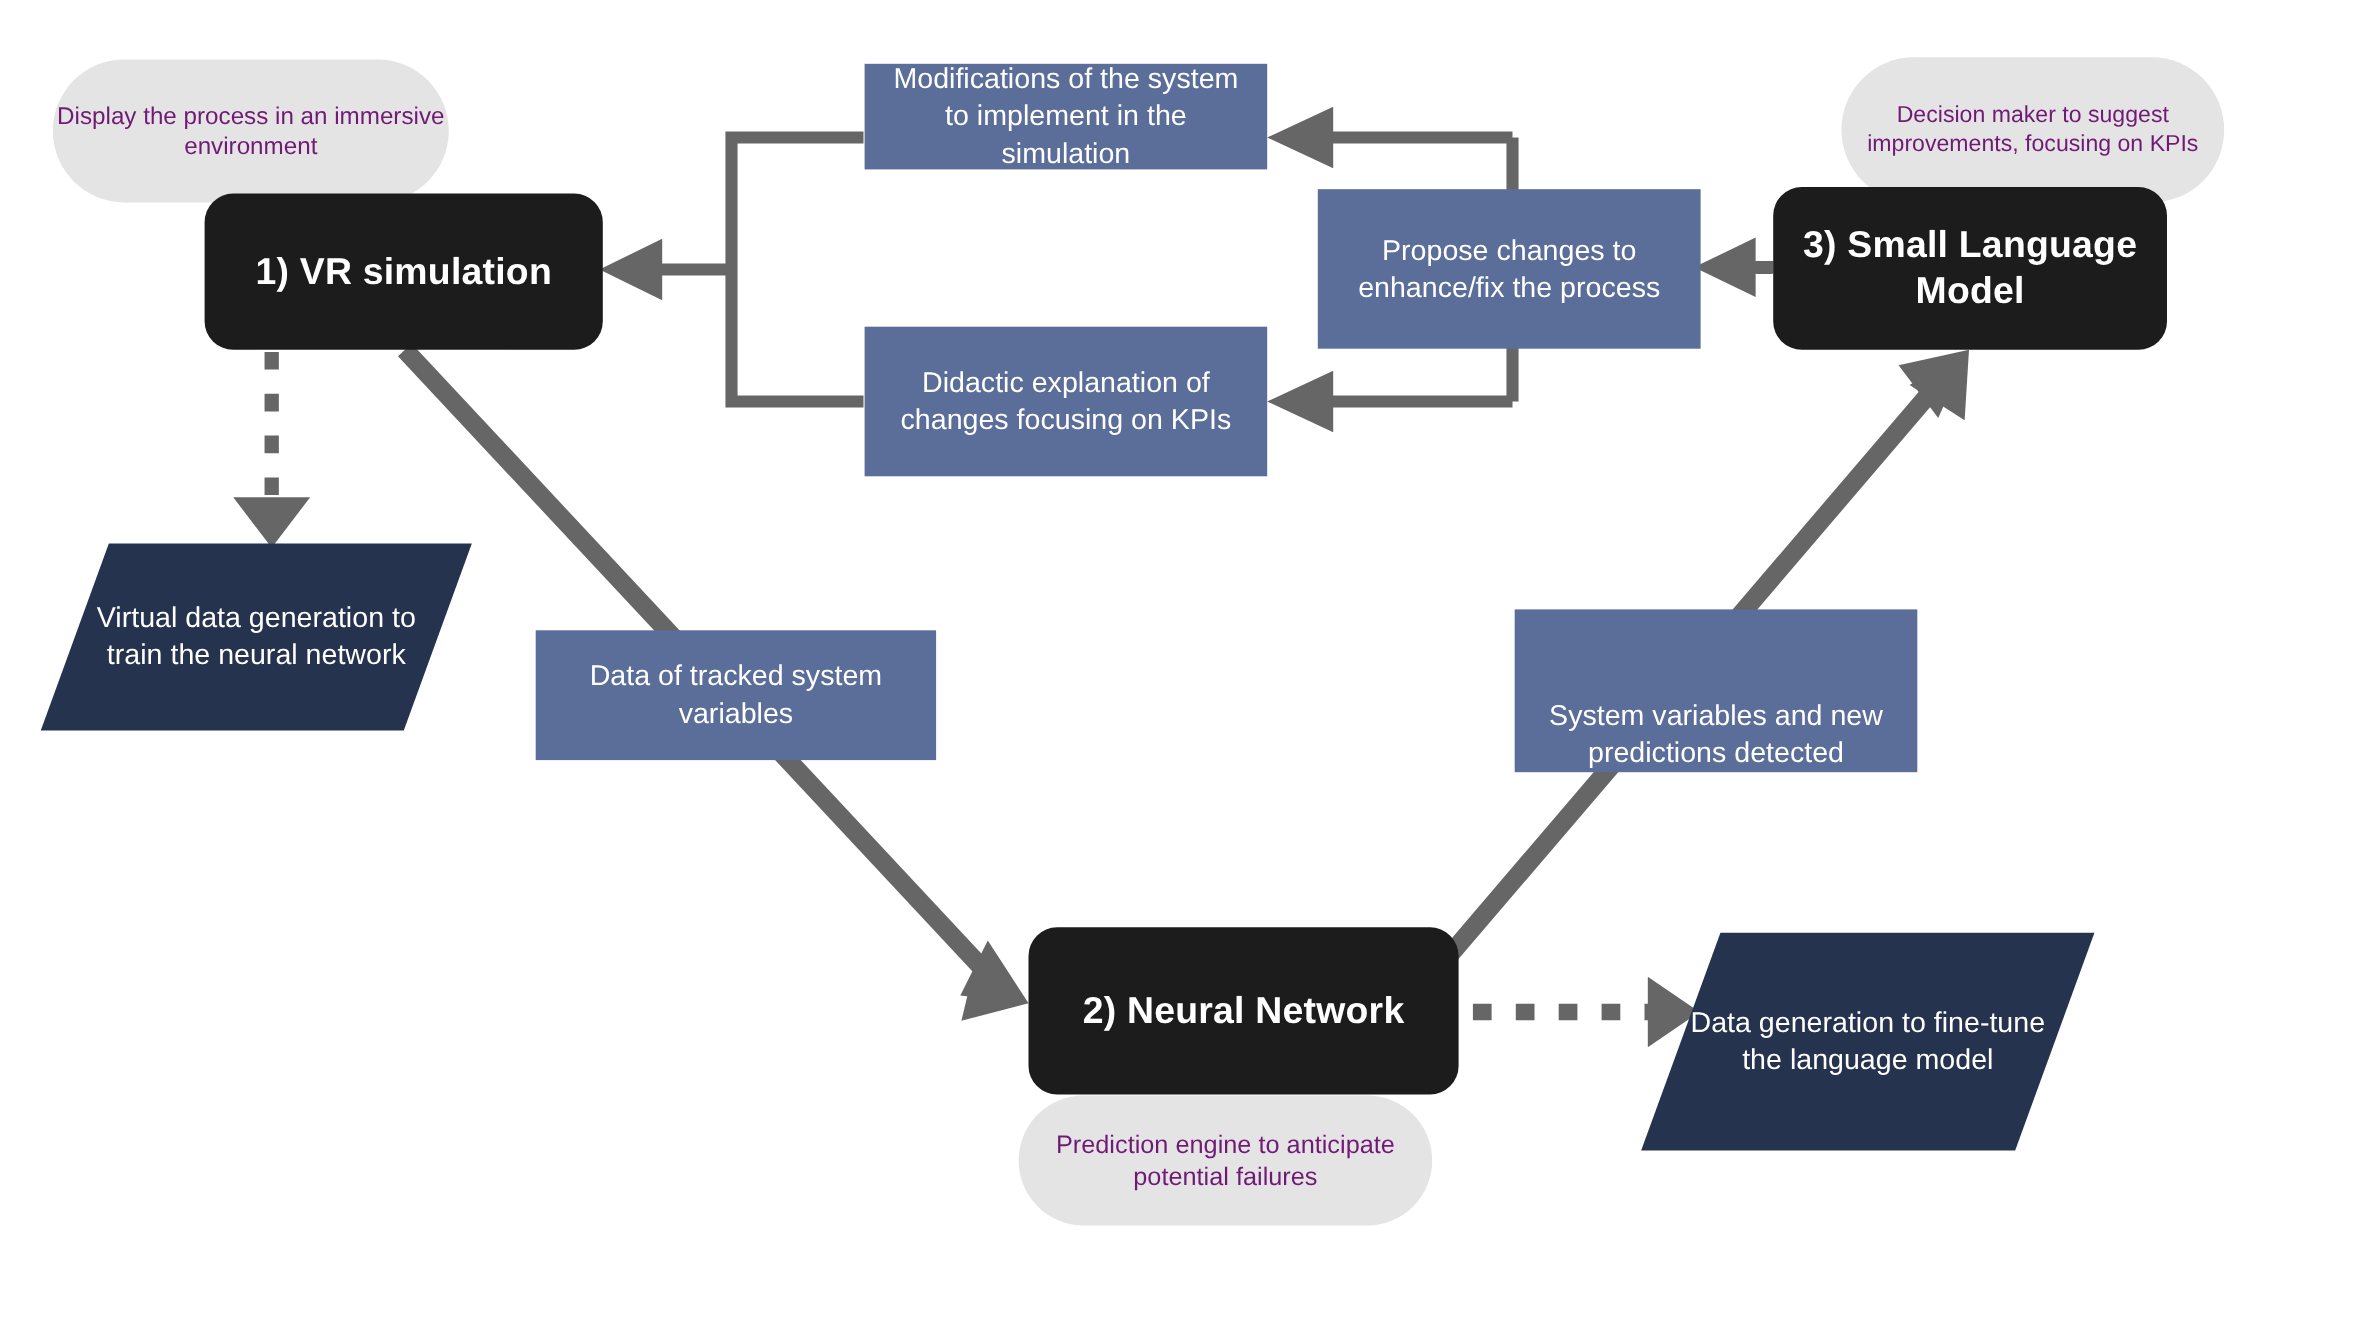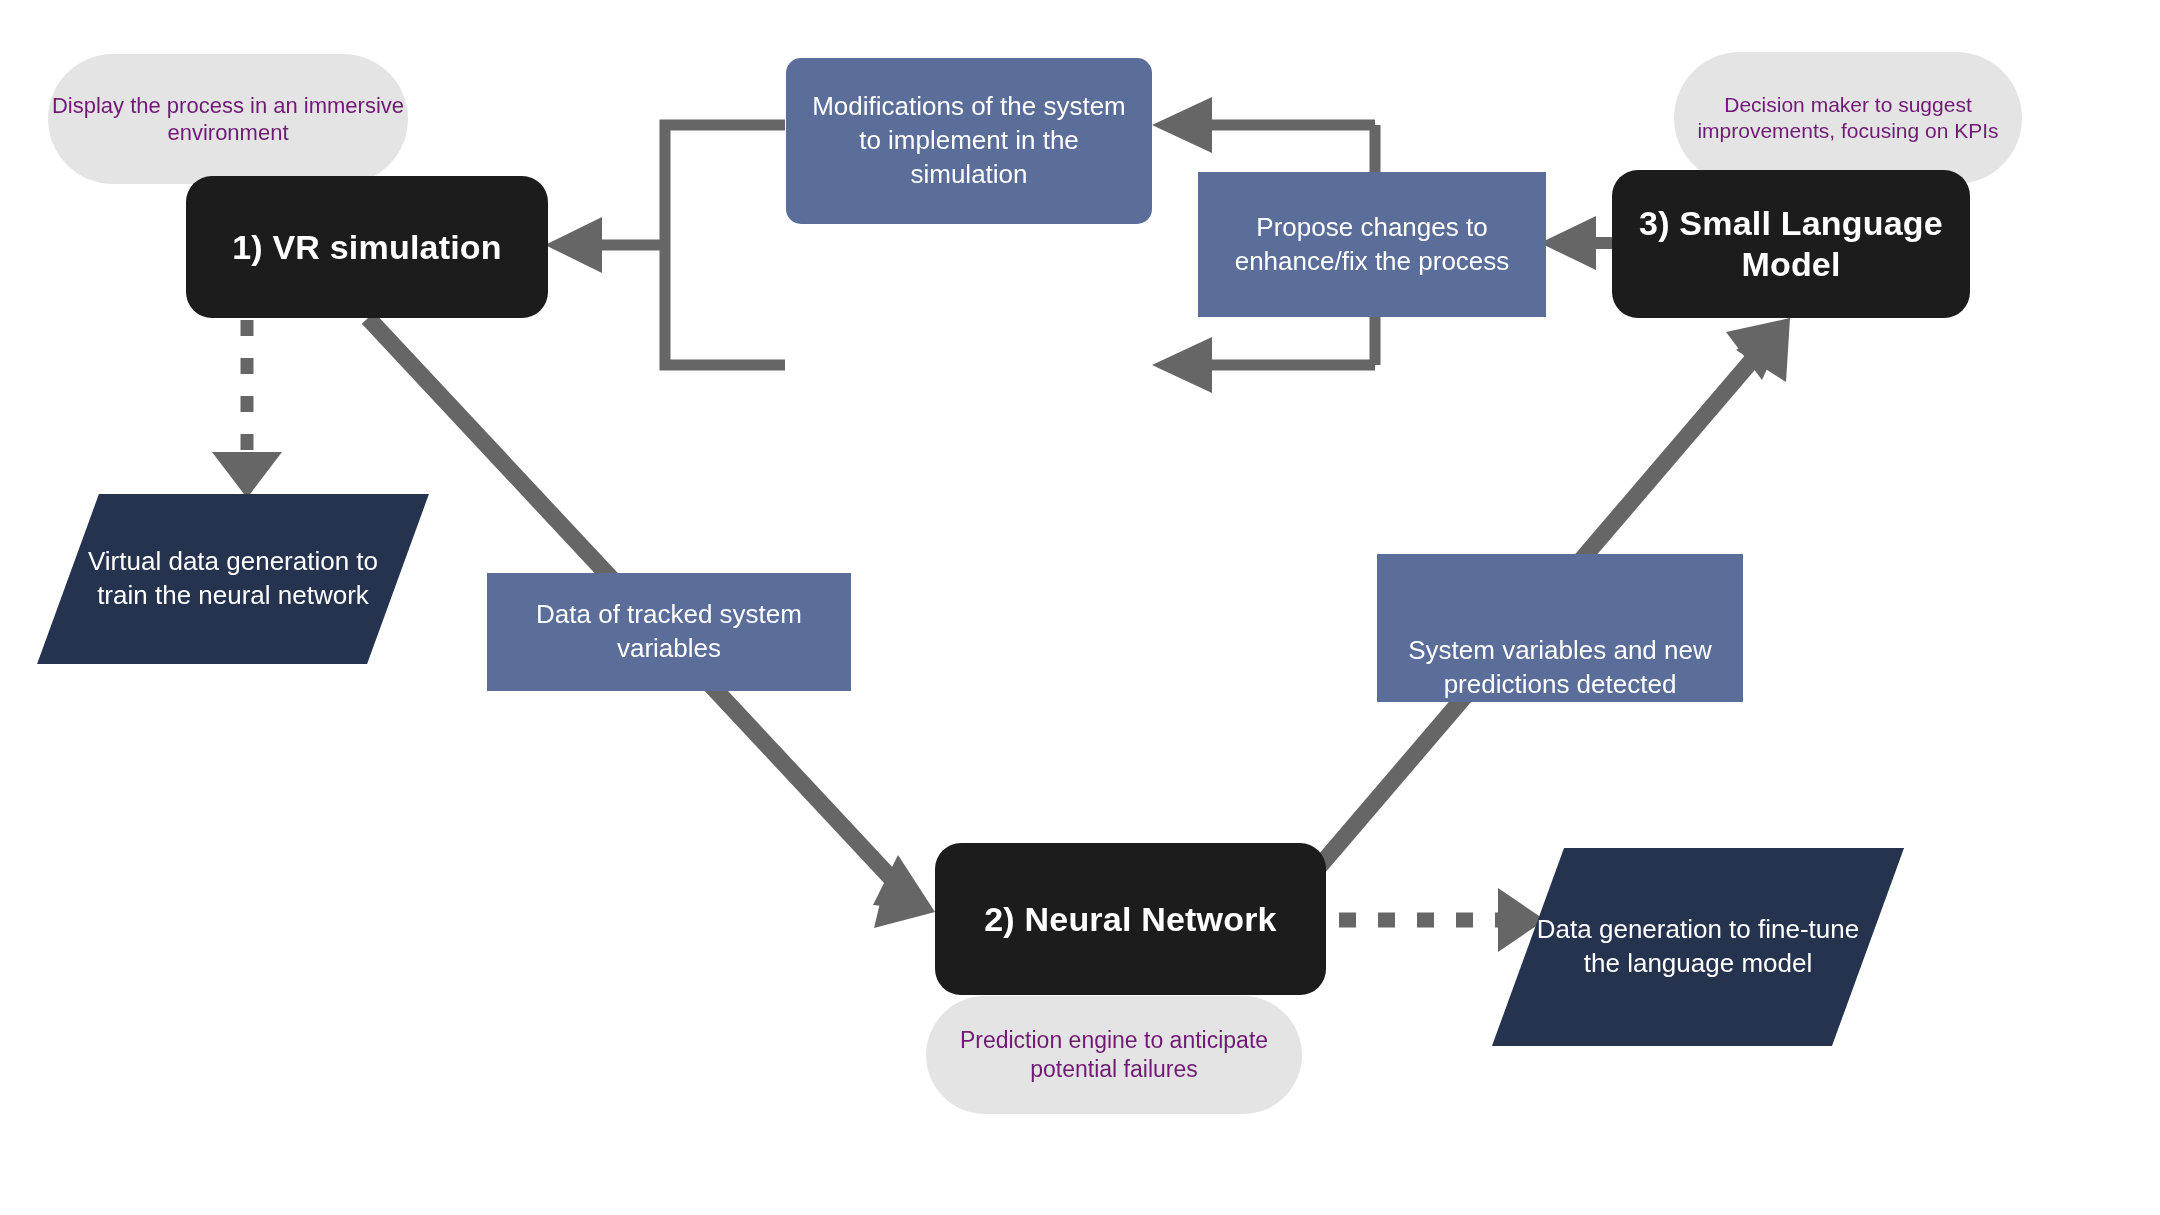--- a/index.html
+++ b/index.html
@@ -110,24 +110,27 @@
   <div class="node proc" style="left:935px;top:843px;width:391px;height:152px;font-size:34px;">
     <span>2) Neural Network</span>
   </div>
 
   <div class="node proc" style="left:1612px;top:170px;width:358px;height:148px;font-size:34px;
               white-space:pre-line;line-height:1.2;">
     <span>3) Small Language
 Model</span>
   </div>
 
-  <div class="node blue" style="left:786px;top:58px;width:366px;height:166px;font-size:26px;padding:0 12px;border-radius:15px;">
+  <div class="node blue" style="left:786px;top:58px;width:366px;height:96px;font-size:26px;padding:0 12px;">
     <span>Modifications of the system to implement in the simulation</span>
   </div>
 
+  <div class="node blue" style="left:786px;top:297px;width:366px;height:136px;font-size:26px;padding:0 12px;">
+    <span>Didactic explanation of changes focusing on KPIs</span>
+  </div>
 
   <div class="node blue" style="left:1198px;top:172px;width:348px;height:145px;font-size:26px;padding:0 2px;">
     <span>Propose changes to enhance/fix the process</span>
   </div>
 
   <div class="node blue" style="left:487px;top:573px;width:364px;height:118px;font-size:26px;padding:0 14px;">
     <span>Data of tracked system variables</span>
   </div>
 
   <div class="node blue" style="left:1377px;top:554px;width:366px;height:148px;font-size:26px;padding:0 14px;align-items:flex-end;">

